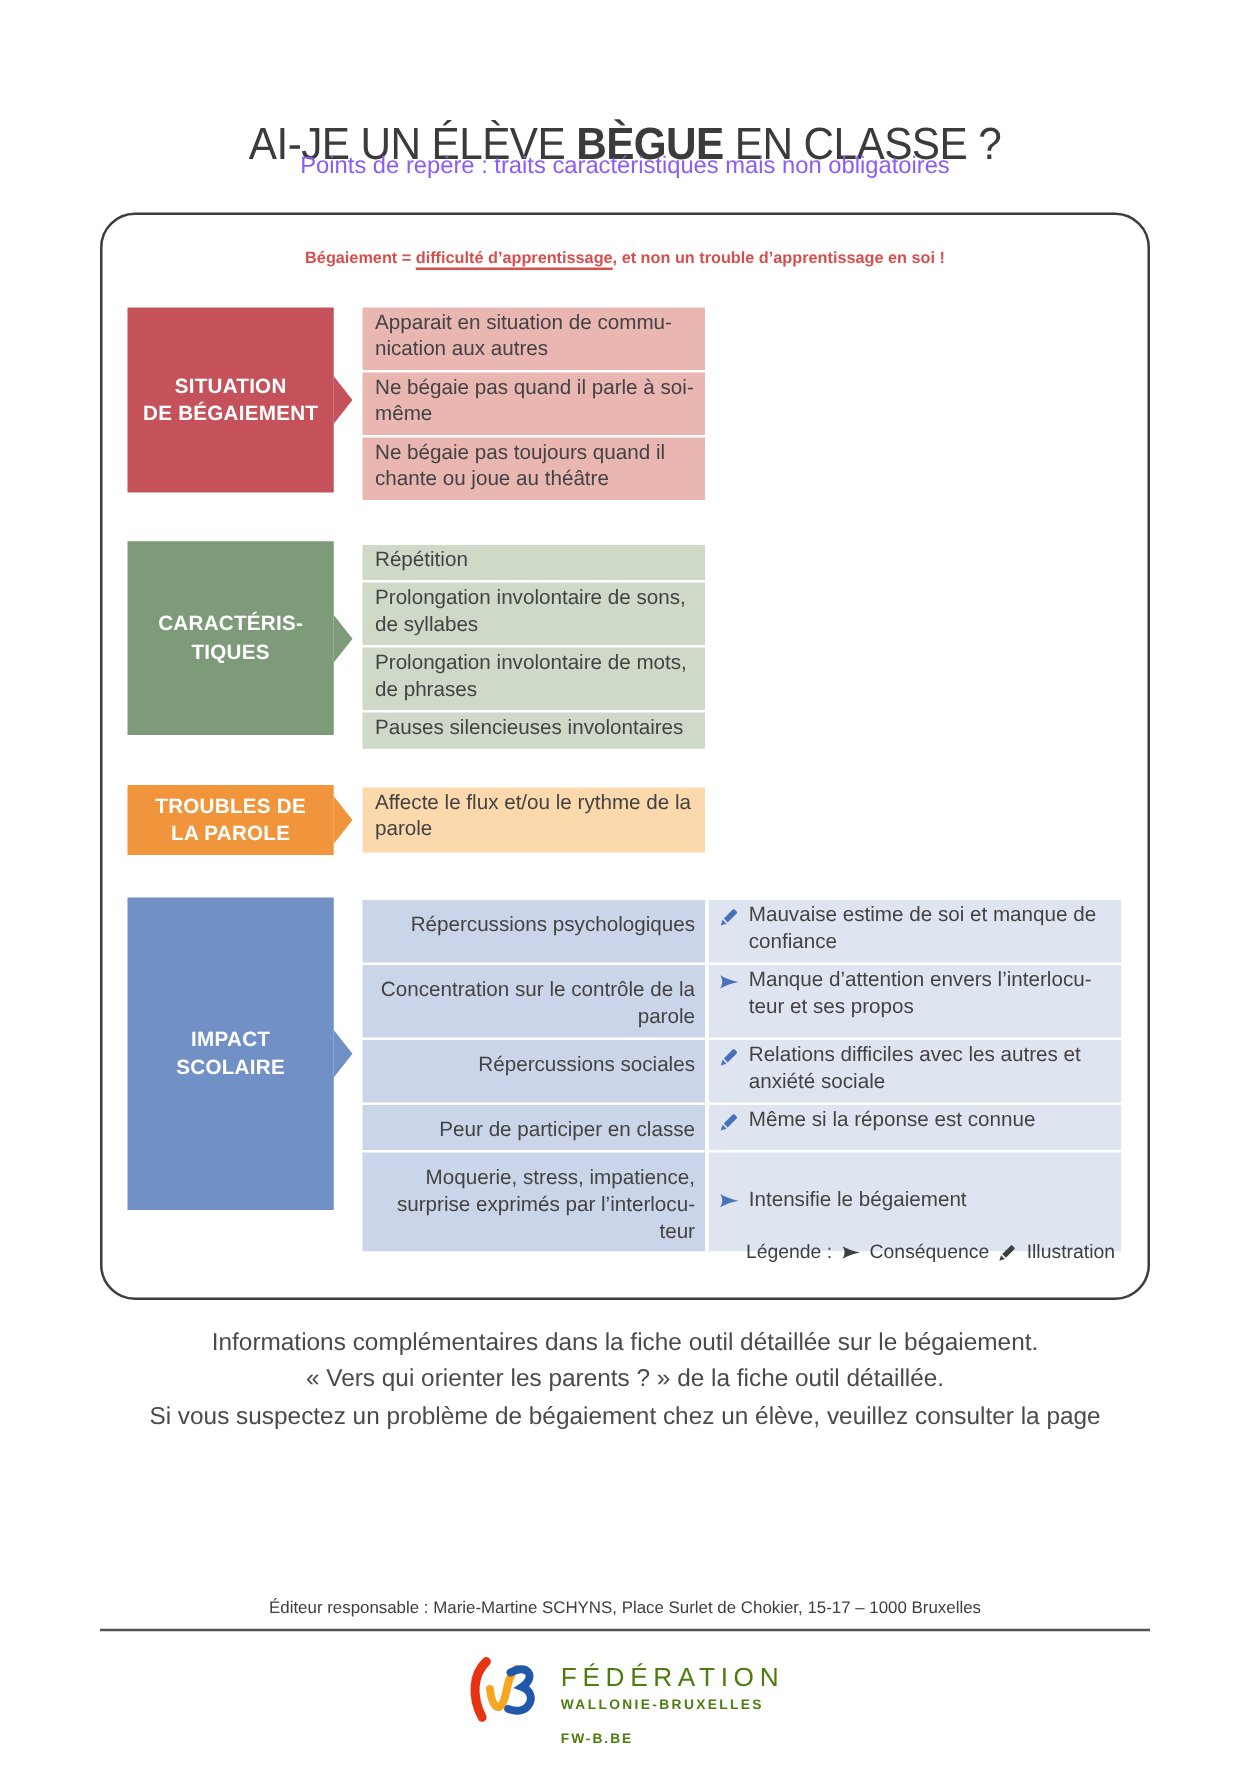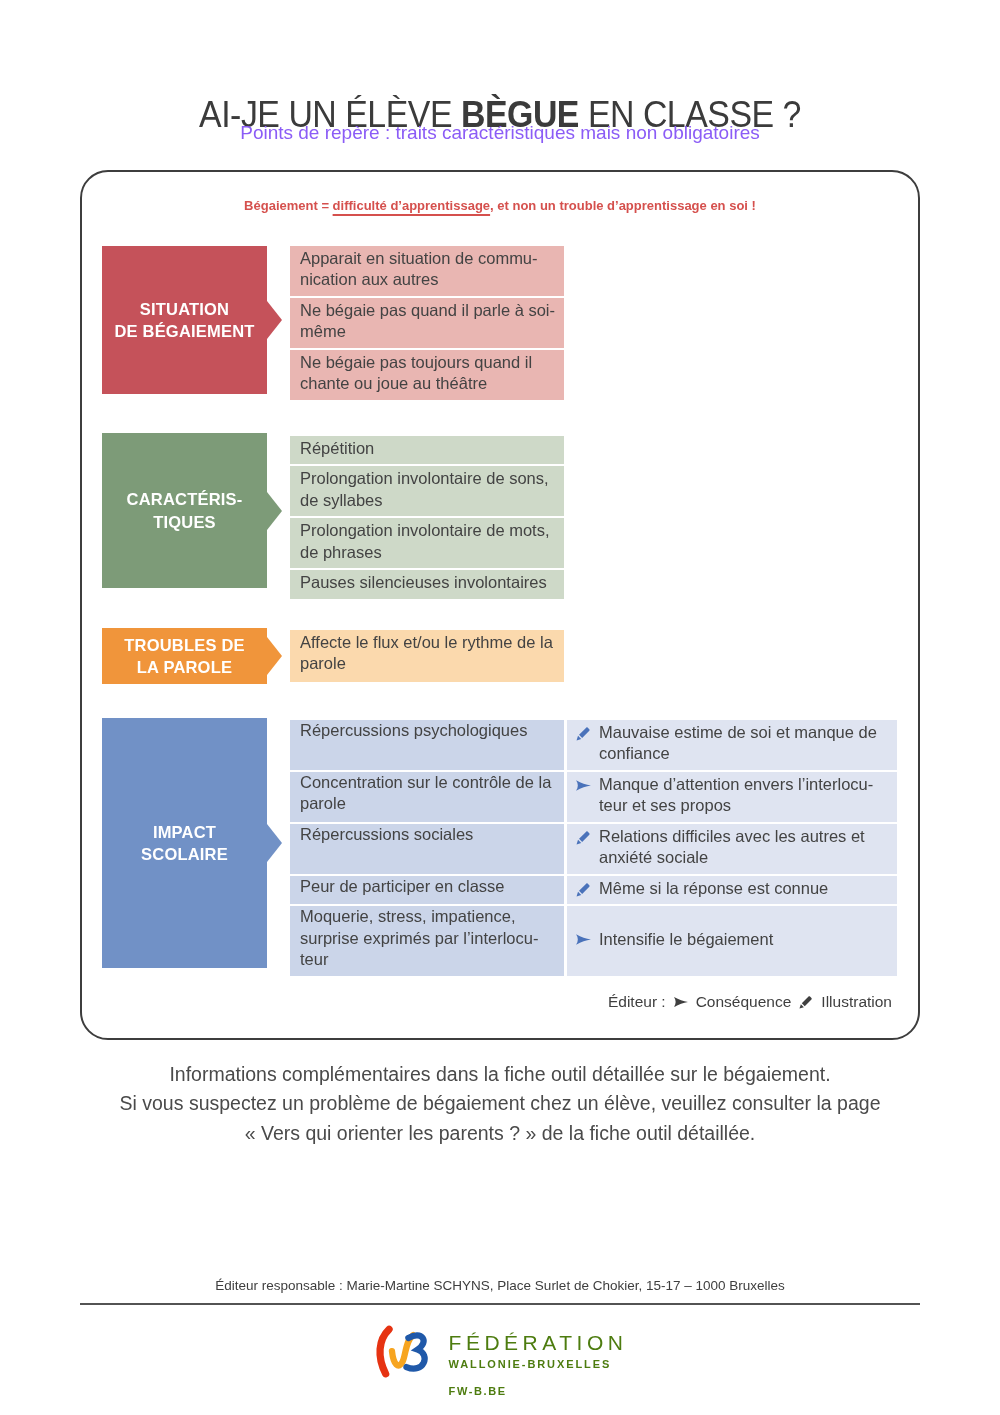--- a/index.html
+++ b/index.html
@@ -28,21 +28,21 @@
   .notch{position:absolute;right:-15px;top:50%;transform:translateY(-50%);
          width:0;height:0;border-top:19px solid transparent;border-bottom:19px solid transparent;
          border-left:15px solid #000;}
 
   .rows{position:absolute;left:208px;width:274px;display:flex;flex-direction:column;gap:2px;}
   .row{box-sizing:border-box;padding:2px 8px 5px 10px;font-size:16.5px;line-height:1.3;color:#434343;}
 
   .irows{position:absolute;left:208px;width:607px;display:flex;flex-direction:column;gap:2px;}
   .irow{display:flex;gap:3px;}
   .cell{box-sizing:border-box;font-size:16.5px;line-height:1.3;color:#434343;}
-  .cause{width:274px;flex:0 0 274px;padding:0 8px 5px 10px;}
+  .cause{width:274px;flex:0 0 274px;padding:10px 8px 5px 10px;text-align:right;}
   .effect{flex:1;padding:2px 8px 5px 8px;display:flex;align-items:flex-start;}
   .effect.vcenter{align-items:center;}
   .ic{flex:0 0 20px;margin-top:3px;margin-right:4px;display:inline-flex;}
   .ic svg{width:17px;height:17px;display:block;}
   .vcenter .ic{margin-top:0;}
 
   .legend{position:absolute;top:821px;right:26px;display:flex;align-items:center;gap:7px;
           font-size:15.5px;color:#3f3f3f;}
   .legend .ic{flex:none;margin:0;display:inline-flex;}
   .legend .ic svg{width:16px;height:16px;}
@@ -173,41 +173,41 @@
               <svg viewBox="0 0 24 24" fill="currentColor">
                 <use href="#g-arrow"></use>
               </svg>
             </span>
           <span>Intensifie le bégaiement</span>
         </div>
       </div>
     </div>
 
     <div class="legend">
-      <span>Éditeur :</span>
+      <span>Légende :</span>
       <span class="ic" style="color: rgb(63, 63, 63);">
           <svg viewBox="0 0 24 24" fill="currentColor">
             <use href="#g-arrow"></use>
           </svg>
         </span>
       <span>Conséquence</span>
       <span class="ic" style="color: rgb(63, 63, 63);">
           <svg viewBox="0 0 24 24" fill="currentColor">
             <use href="#g-pencil"></use>
           </svg>
         </span>
       <span>Illustration</span>
     </div>
 
   </div>
 
   <div class="info">
     <div>Informations complémentaires dans la fiche outil détaillée sur le bégaiement.</div>
+    <div>« Vers qui orienter les parents ? » de la fiche outil détaillée.</div>
     <div>Si vous suspectez un problème de bégaiement chez un élève, veuillez consulter la page</div>
-    <div>« Vers qui orienter les parents ? » de la fiche outil détaillée.</div>
   </div>
 
   <div class="editor">Éditeur responsable : Marie-Martine SCHYNS, Place Surlet de Chokier, 15-17 – 1000 Bruxelles</div>
   <div class="footrule"></div>
 
   <div class="logo">
     <svg width="60" height="62" viewBox="0 0 62 58" fill="none" stroke-linecap="round">
       <path d="M17,4.5 C6,15 4.5,33 13.5,50.5" stroke-width="7.5" stroke="#e63312"></path>
       <path d="M20,27 C21.5,41 27,46.5 31,38 C34.5,30.5 34,16 42,10.5" stroke-width="6.5" stroke="#f7a520"></path>
       <path d="M37,13.5 C51,5.5 59,17 46.5,25.5 C60.5,30.5 53,51 35,43.5" stroke-width="6.5" stroke="#2059a9"></path>

